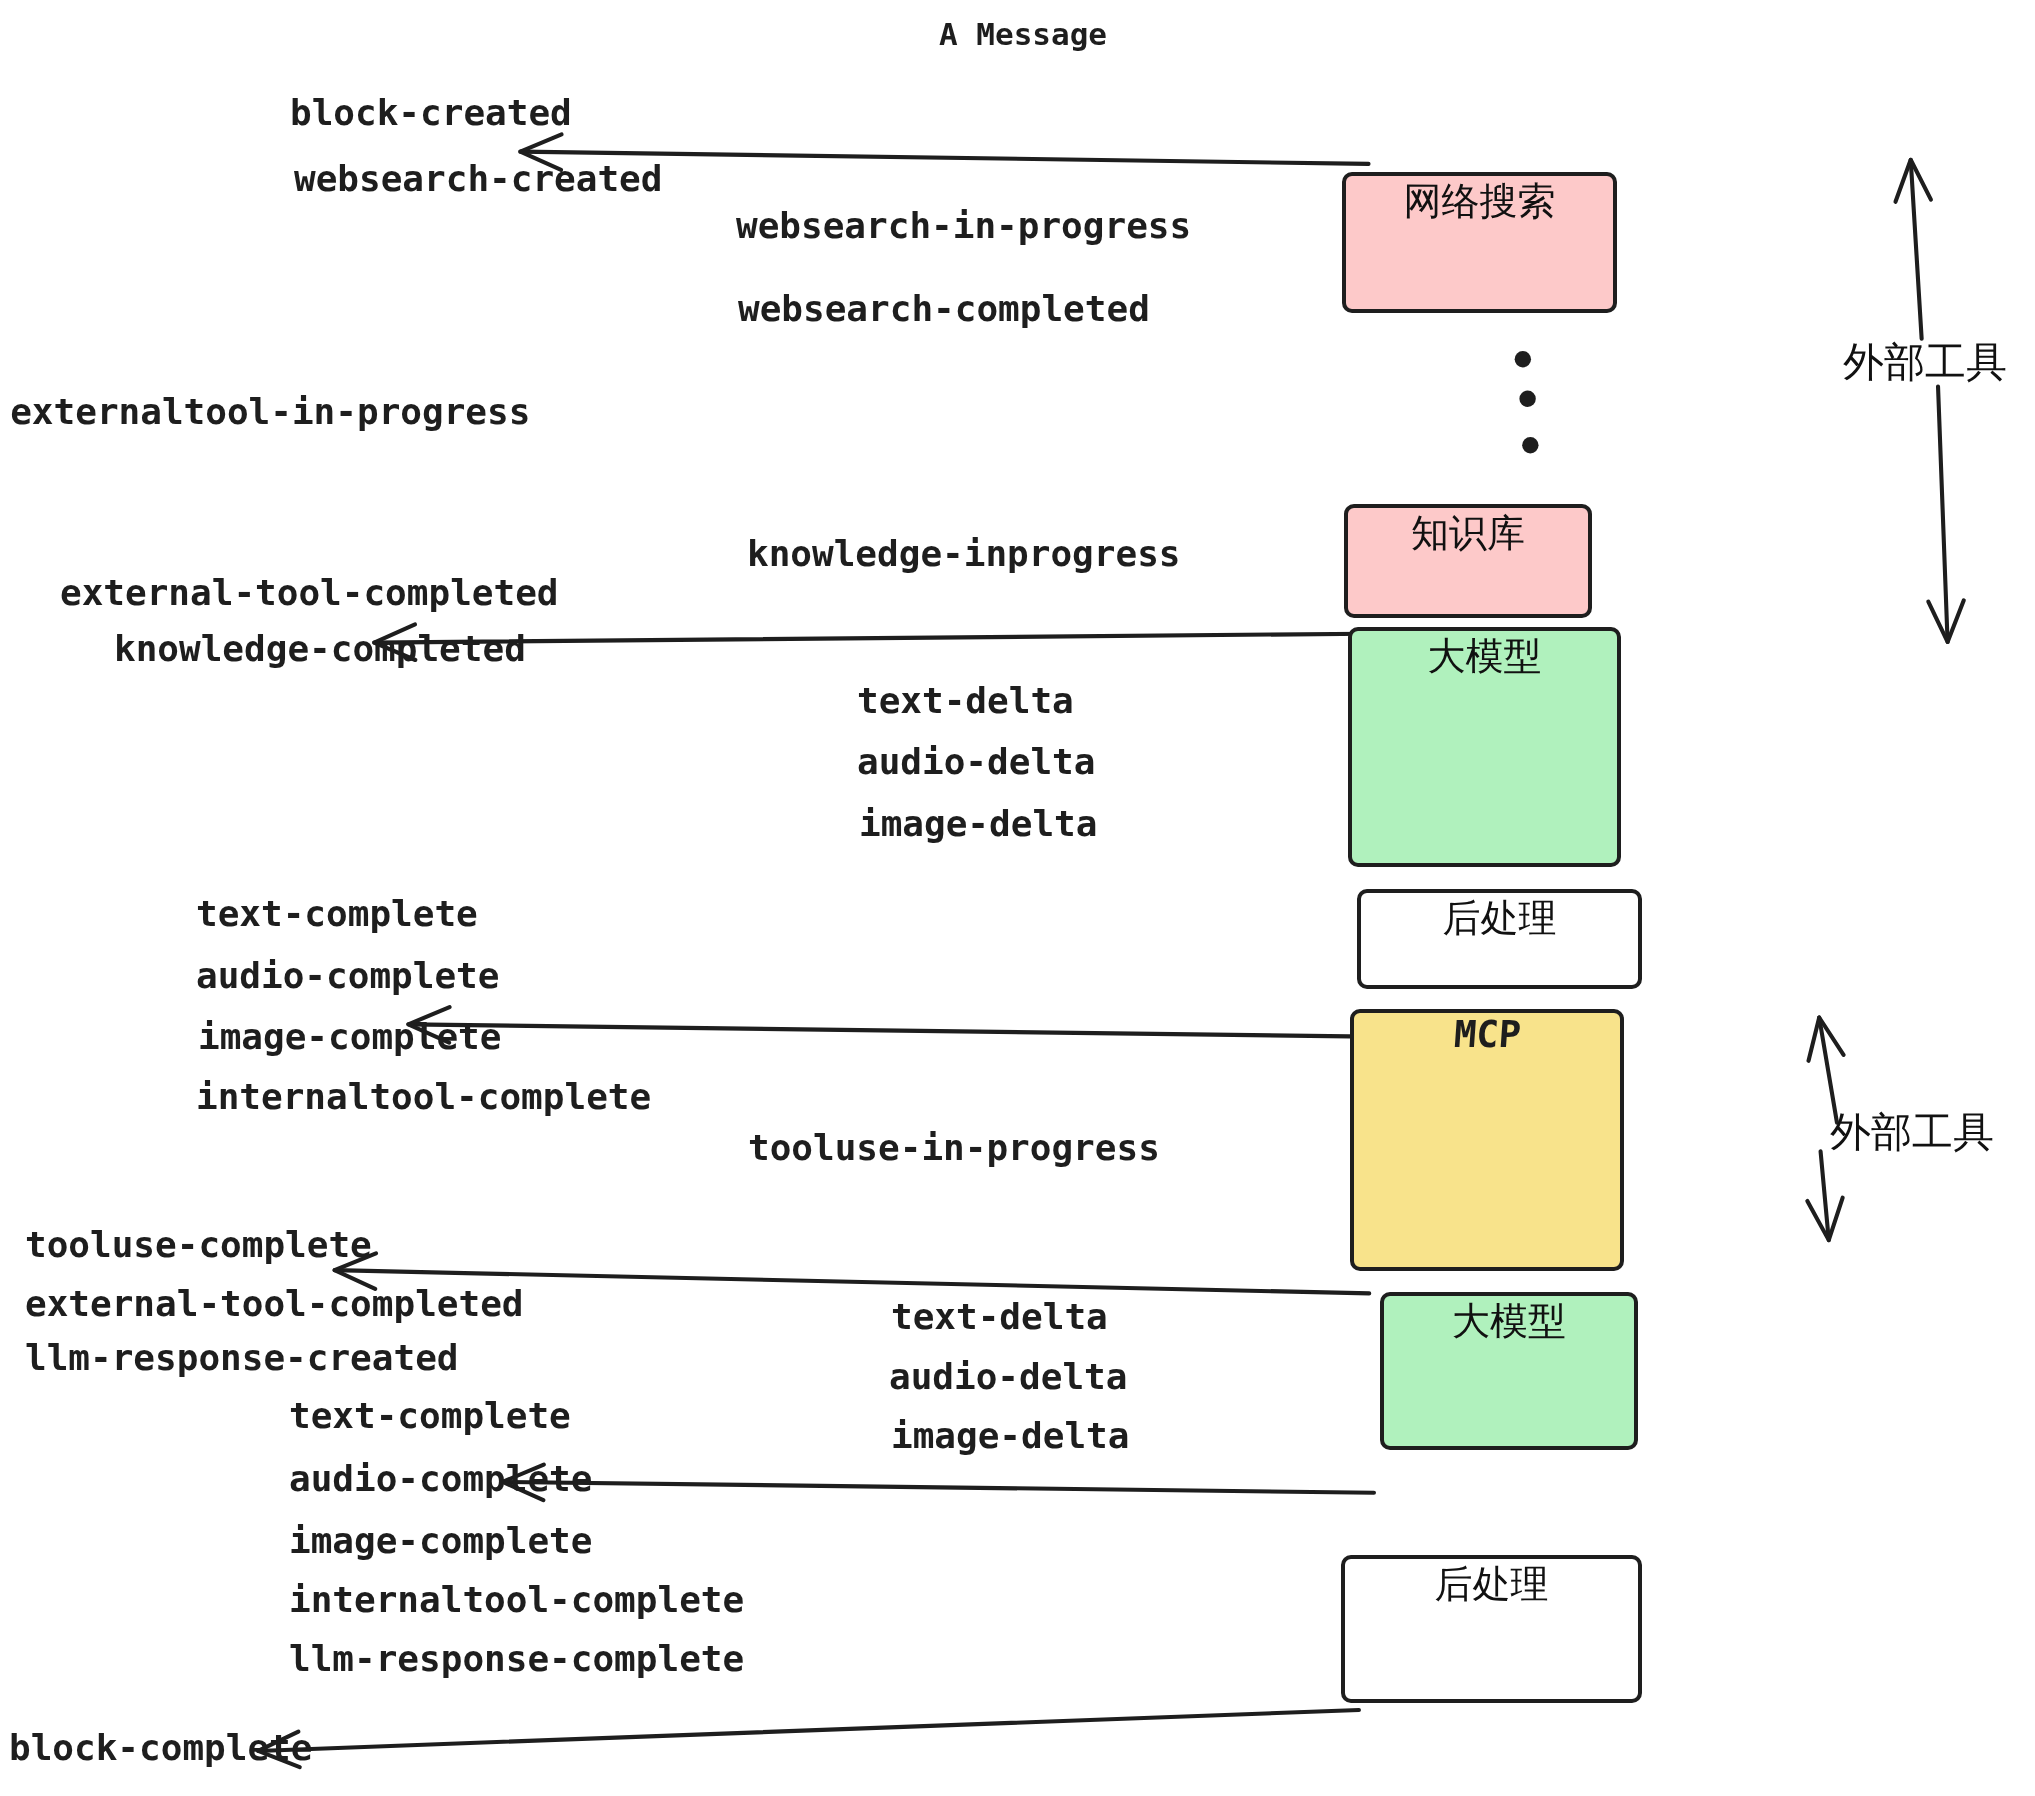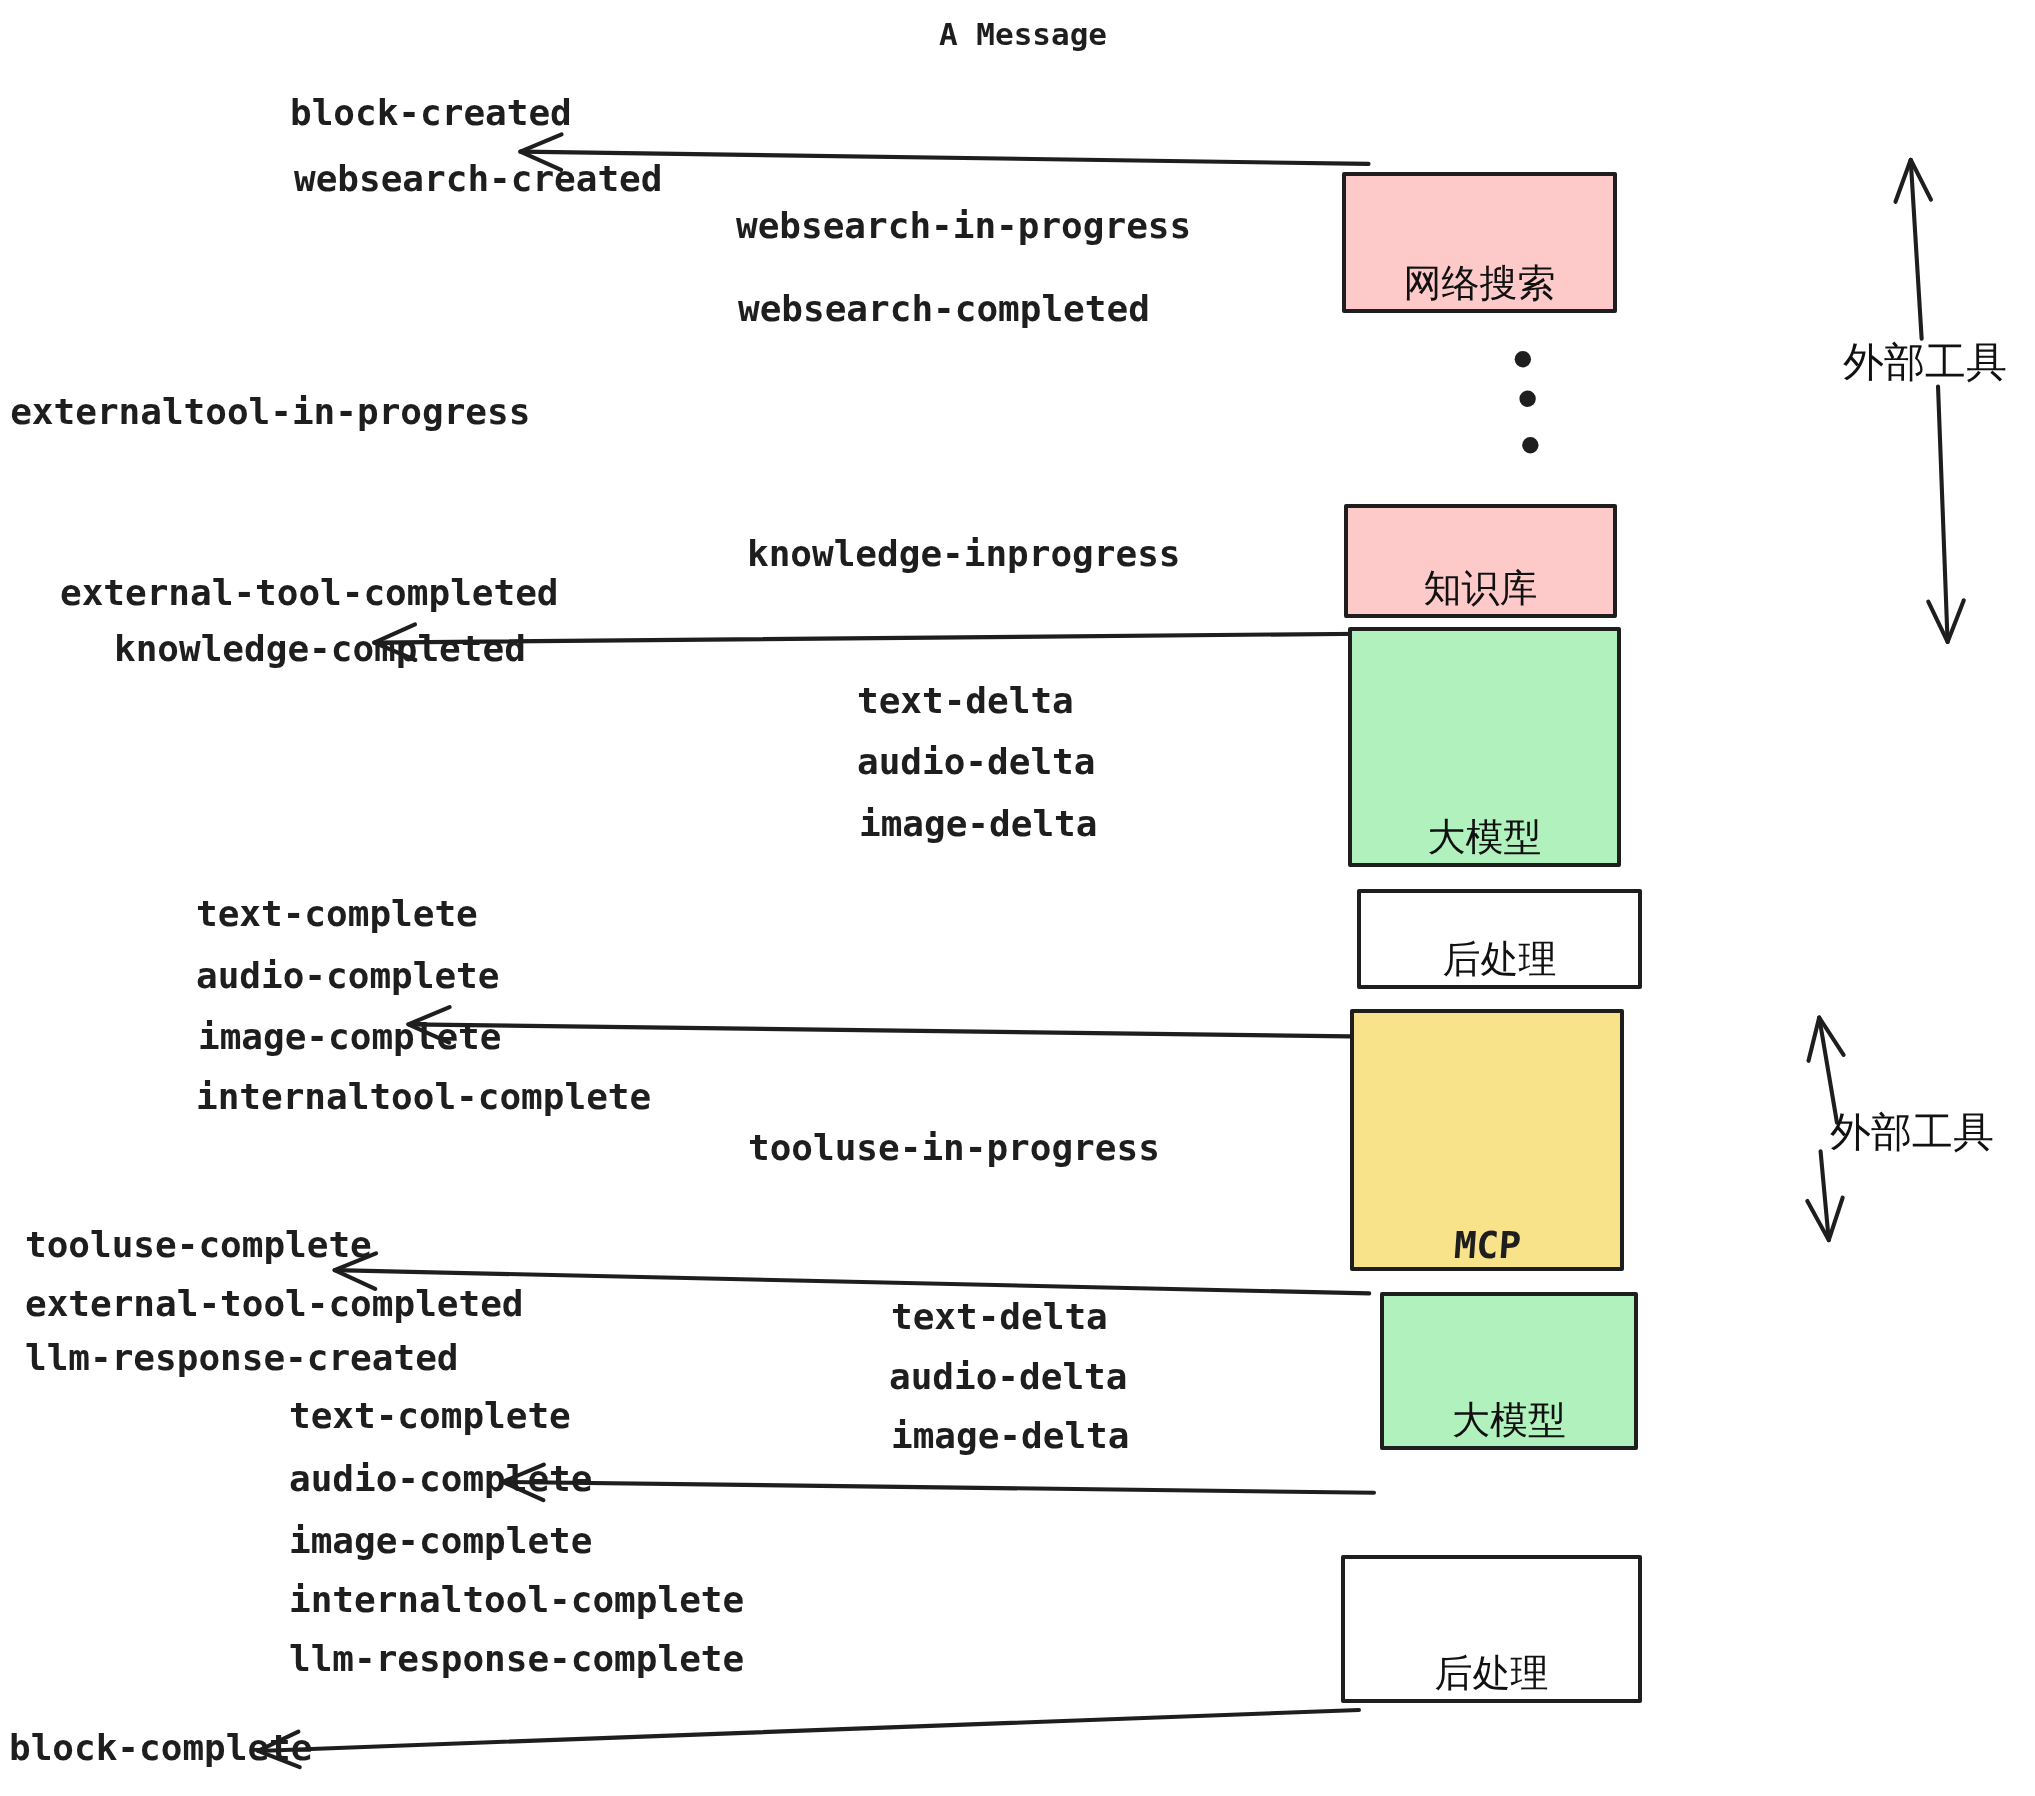--- a/index.html
+++ b/index.html
@@ -30,22 +30,22 @@
     font-size:36px;font-weight:bold;
     white-space:nowrap;letter-spacing:0px;
   }
   .title{
     position:absolute;
     font-size:31px;font-weight:bold;white-space:nowrap;
   }
   .node{
     position:absolute;
     border:4.1px solid var(--ink);
-    border-radius:2px;
-    display:flex;align-items:flex-end;justify-content:center;
+    border-radius:10px;
+    display:flex;align-items:flex-start;justify-content:center;
     box-sizing:border-box;
     background:var(--paper);
   }
   .node .cn{
     font-family:"DejaVu Sans", sans-serif;
     font-size:38px;font-weight:normal;color:#111;
   }
   .node.pink{background:var(--pink);}
   .node.green{background:var(--green);}
   .node.yellow{background:var(--yellow);}
@@ -140,21 +140,21 @@
   <div class="ev" style="left:289px;top:1395px;">text-complete</div>
   <div class="ev" style="left:289px;top:1458px;">audio-complete</div>
   <div class="ev" style="left:289px;top:1520px;">image-complete</div>
   <div class="ev" style="left:289px;top:1579px;">internaltool-complete</div>
   <div class="ev" style="left:289px;top:1638px;">llm-response-complete</div>
   <div class="ev" style="left:9px;top:1727px;">block-complete</div>
 
   <div class="node pink" style="left:1342px;top:172px;width:275px;height:141px;">
     <span class="cn">网络搜索</span>
   </div>
-  <div class="node pink" style="left:1344px;top:504px;width:273px;height:114px;">
+  <div class="node pink" style="left:1344px;top:504px;width:248px;height:114px;">
     <span class="cn">知识库</span>
   </div>
   <div class="node green" style="left:1348px;top:627px;width:273px;height:240px;">
     <span class="cn">大模型</span>
   </div>
   <div class="node white" style="left:1357px;top:889px;width:285px;height:100px;">
     <span class="cn">后处理</span>
   </div>
   <div class="node yellow" style="left:1350px;top:1009px;width:274px;height:262px;">
     <span class="latin">MCP</span>

